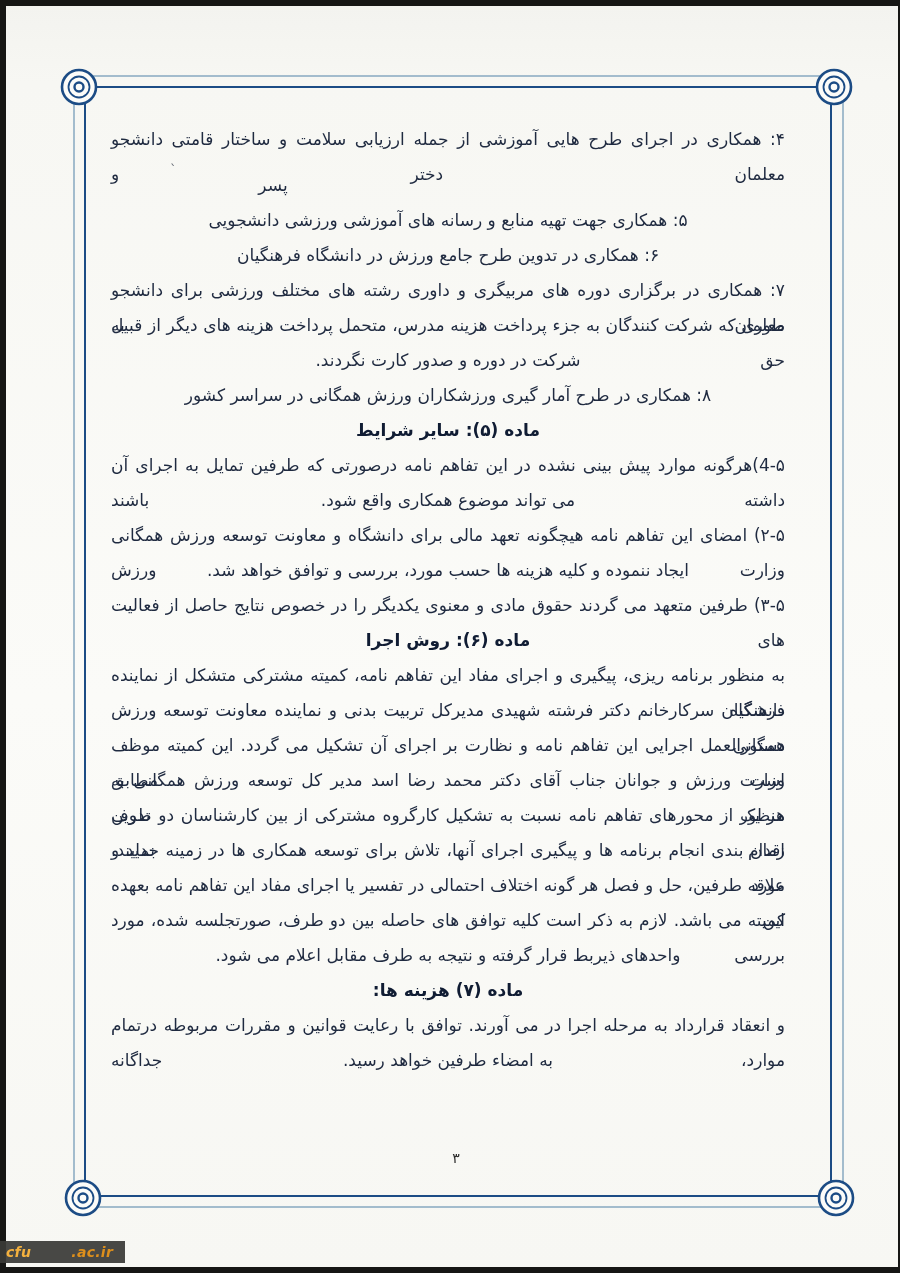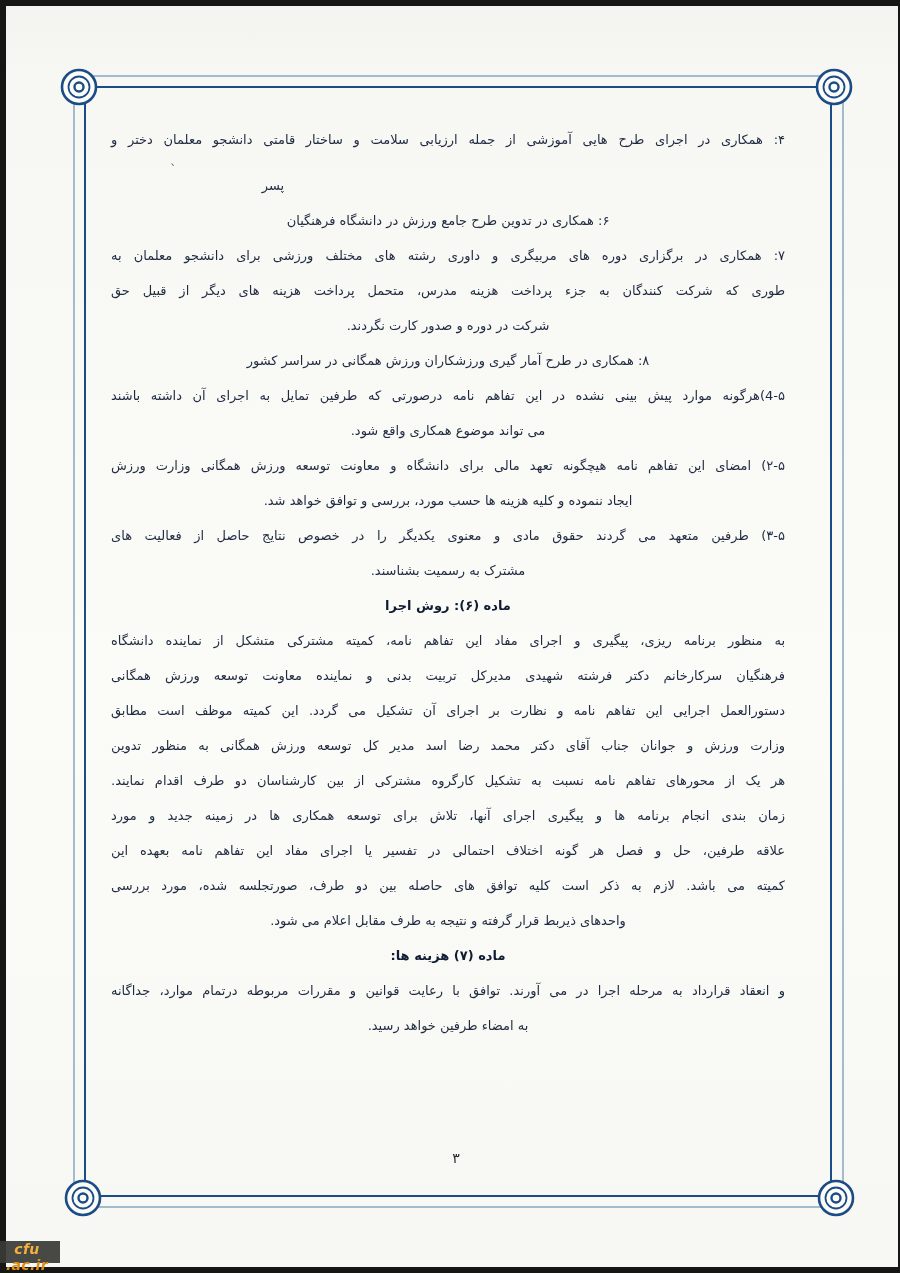--- a/index.html
+++ b/index.html
@@ -34,21 +34,21 @@
   .ornament svg{display:block;}
   .orn-tl{left:51px;top:59px;}
   .orn-tr{left:806px;top:59px;}
   .orn-bl{left:55px;top:1170px;}
   .orn-br{left:808px;top:1170px;}
   
   .textblock{
     position:absolute;right:113px;top:116px;width:674px;
     direction:rtl;unicode-bidi:embed;
     color:var(--text-color);
-    font-size:13px;
+    font-size:17px;
   }
   .line{
     height:35px;line-height:35px;
     text-align:center;
     white-space:nowrap;
   }
   .line.just{
     text-align:justify;text-align-last:justify;
     white-space:normal;
   }
@@ -57,24 +57,24 @@
   }
   .page-number{
     position:absolute;left:0;top:1144px;width:900px;
     text-align:center;font-size:14px;color:#2a2a2a;
   }
   .watermark{
     position:absolute;left:0px;top:1241px;height:22px;
     display:flex;align-items:center;
     padding:0 12px 0 6px;
     background:rgba(58,58,55,0.93);
-    font-style:italic;font-weight:bold;font-size:14px;letter-spacing:.3px;flex-direction:column;
+    font-style:italic;font-weight:bold;font-size:14px;letter-spacing:.3px;
   }
   .wm-prefix{color:#f4b13e;}
-  .wm-suffix{color:#dd8f1c;}
+  .wm-suffix{color:#dd8f1c;padding-left:40px;}
   .artifact-tr{
     position:absolute;left:896px;top:3px;width:12px;height:7px;
     color:#3a3f4a;font-size:14px;line-height:7px;opacity:.8;overflow:hidden;margin-left:16px;
   }
   .artifact-mark{
     position:absolute;left:164px;top:156px;
     color:#6a6f78;font-size:13px;
   }
 </style>
 </head>
@@ -110,31 +110,32 @@
     <svg width="44" height="44" viewBox="0 0 44 44">
       <circle cx="22" cy="22" r="17" fill="#fcfcf9" stroke="#1c4c85" stroke-width="2.6"></circle>
       <circle cx="22" cy="22" r="10.5" fill="#fcfcf9" stroke="#1c4c85" stroke-width="1.8"></circle>
       <circle cx="22" cy="22" r="4.5" fill="#fcfcf9" stroke="#1c4c85" stroke-width="2.4"></circle>
     </svg>
   </div>
 
   <div class="textblock">
       <div class="line just" style="margin-bottom: 11px;">۴: همکاری در اجرای طرح هایی آموزشی از جمله ارزیابی سلامت و ساختار قامتی دانشجو معلمان دختر و</div>
       <div class="line" style="padding-right: 350px;">پسر</div>
+      <div class="line">۵: همکاری جهت تهیه منابع و رسانه های آموزشی ورزشی دانشجویی</div>
       <div class="line">۶: همکاری در تدوین طرح جامع ورزش در دانشگاه فرهنگیان</div>
       <div class="line just">۷: همکاری در برگزاری دوره های مربیگری و داوری رشته های مختلف ورزشی برای دانشجو معلمان به</div>
       <div class="line just">طوری که شرکت کنندگان به جزء پرداخت هزینه مدرس، متحمل پرداخت هزینه های دیگر از قبیل حق</div>
       <div class="line">شرکت در دوره و صدور کارت نگردند.</div>
       <div class="line">۸: همکاری در طرح آمار گیری ورزشکاران ورزش همگانی در سراسر کشور</div>
+      <div class="line bold">ماده (۵): سایر شرایط</div>
       <div class="line just">4-۵)هرگونه موارد پیش بینی نشده در این تفاهم نامه درصورتی که طرفین تمایل به اجرای آن داشته باشند</div>
       <div class="line">می تواند موضوع همکاری واقع شود.</div>
       <div class="line just">۲-۵) امضای این تفاهم نامه هیچگونه تعهد مالی برای دانشگاه و معاونت توسعه ورزش همگانی وزارت ورزش</div>
       <div class="line">ایجاد ننموده و کلیه هزینه ها حسب مورد، بررسی و توافق خواهد شد.</div>
       <div class="line just">۳-۵) طرفین متعهد می گردند حقوق مادی و معنوی یکدیگر را در خصوص نتایج حاصل از فعالیت های</div>
-      <div class="line">مشترک به رسمیت بشناسند.</div>
       <div class="line bold">ماده (۶): روش اجرا</div>
       <div class="line just">به منظور برنامه ریزی، پیگیری و اجرای مفاد این تفاهم نامه، کمیته مشترکی متشکل از نماینده دانشگاه</div>
       <div class="line just">فرهنگیان سرکارخانم دکتر فرشته شهیدی مدیرکل تربیت بدنی و نماینده معاونت توسعه ورزش همگانی</div>
       <div class="line just">دستورالعمل اجرایی این تفاهم نامه و نظارت بر اجرای آن تشکیل می گردد. این کمیته موظف است مطابق</div>
       <div class="line just">وزارت ورزش و جوانان جناب آقای دکتر محمد رضا اسد مدیر کل توسعه ورزش همگانی به منظور تدوین</div>
       <div class="line just">هر یک از محورهای تفاهم نامه نسبت به تشکیل کارگروه مشترکی از بین کارشناسان دو طرف اقدام نمایند.</div>
       <div class="line just">زمان بندی انجام برنامه ها و پیگیری اجرای آنها، تلاش برای توسعه همکاری ها در زمینه جدید و مورد</div>
       <div class="line just">علاقه طرفین، حل و فصل هر گونه اختلاف احتمالی در تفسیر یا اجرای مفاد این تفاهم نامه بعهده این</div>
       <div class="line just">کمیته می باشد. لازم به ذکر است کلیه توافق های حاصله بین دو طرف، صورتجلسه شده، مورد بررسی</div>
       <div class="line">واحدهای ذیربط قرار گرفته و نتیجه به طرف مقابل اعلام می شود.</div>

